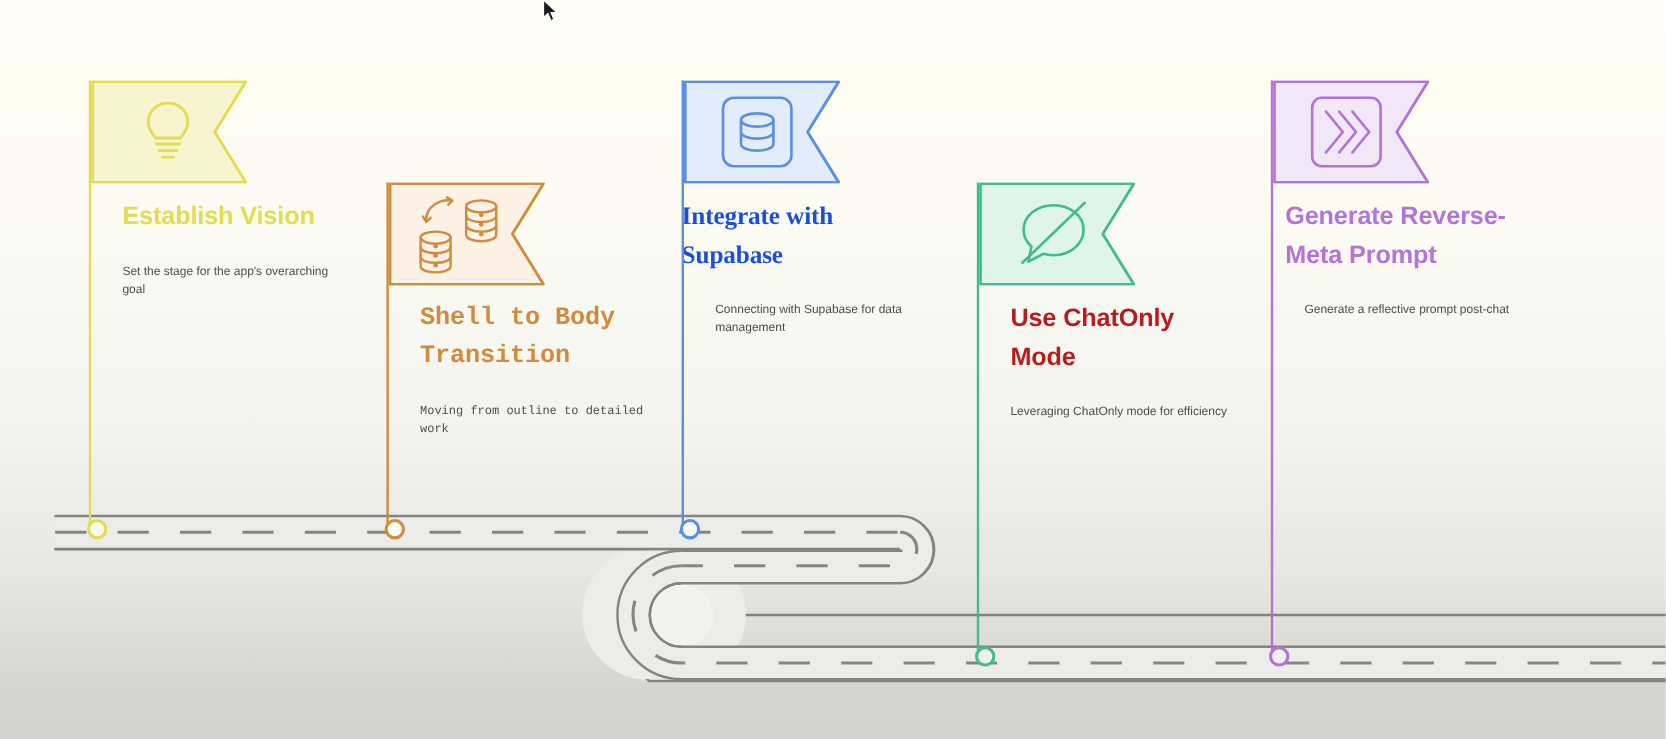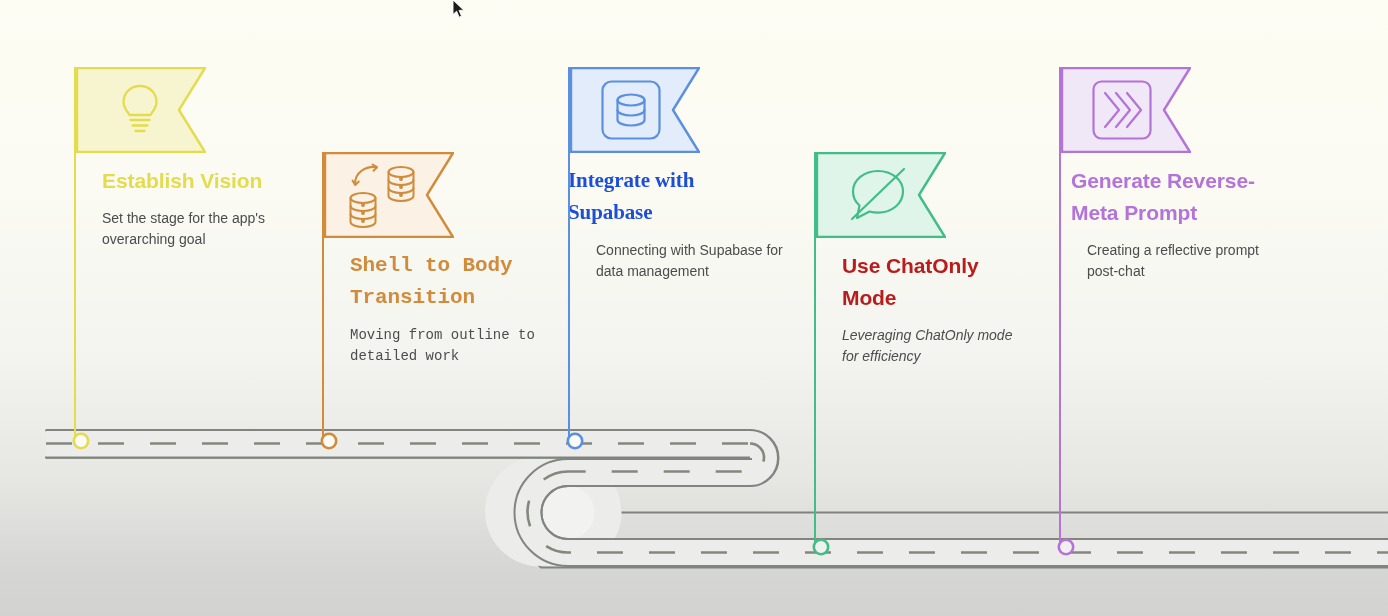--- a/index.html
+++ b/index.html
@@ -63,24 +63,24 @@
   }
   .m-title {
     font-size: 21px;
     font-weight: bold;
     line-height: 1.52;
     letter-spacing: -0.1px;
     margin-top: 12px;
     width: 185px;
   }
   .m-desc {
-    font-size: 14px;
+    font-size: 10px;
     line-height: 1.54;
     color: #4c4c4c;
-    margin-top: 11px;
+    margin-top: 22px;
     width: 190px;
   }
 
   
   #cursor {
     position: absolute;
     width: 13px;
     height: 19px;
     pointer-events: none;
   }
@@ -254,38 +254,38 @@
     <div class="flag-wrap">
       <svg class="flag" viewBox="0 0 130 86">
         <path d="M1 1 L129 1 L103 43 L129 85 L1 85 Z" fill="#dff5ea" stroke="#42bd87" stroke-width="2.4" stroke-linejoin="round"></path>
         <g transform="translate(32,15)" fill="none" stroke="#42bd87" stroke-width="2.2" stroke-linecap="round" stroke-linejoin="round">
           <path d="M30 4 C16 4 5 13 5 24.5 C5 30 7.5 35 11.5 38.5 L9 51 L21.5 44.5 C24.2 45.3 27 45.7 30 45.7 C44 45.7 55 36.2 55 24.5 C55 13 44 4 30 4 Z"></path>
           <line x1="4" y1="52" x2="56" y2="2"></line>
         </g>
       </svg>
     </div>
     <div class="m-title" style="color:#b91c1c; margin-left:28px;">Use ChatOnly Mode</div>
-    <div class="m-desc" style="margin-left:28px;font-style:italic;">Leveraging ChatOnly mode for efficiency</div>
+    <div class="m-desc" style="margin-left:28px;">Leveraging ChatOnly mode for efficiency</div>
   </div>
 
   <div class="milestone" style="left:1059px; top:67px;">
     <div class="pole" style="background:#b473d8; height:480px; top:0;"></div>
     <div class="flag-wrap">
       <svg class="flag" viewBox="0 0 130 86">
         <path d="M1 1 L129 1 L103 43 L129 85 L1 85 Z" fill="#f0e7f7" stroke="#b473d8" stroke-width="2.4" stroke-linejoin="round"></path>
         <g transform="translate(31,13)" fill="none" stroke="#b473d8" stroke-width="2.2" stroke-linecap="round" stroke-linejoin="round">
           <rect x="1.5" y="1.5" width="57" height="57" rx="8"></rect>
           <path d="M13 13 L27 30 L13 47"></path>
           <path d="M24 13 L38 30 L24 47"></path>
           <path d="M35 13 L49 30 L35 47"></path>
         </g>
       </svg>
     </div>
     <div class="m-title" style="color:#b473d8; margin-left:12px;">Generate Reverse-Meta Prompt</div>
-    <div class="m-desc" style="margin-left:28px;">Creating a reflective prompt post-chat</div>
+    <div class="m-desc" style="margin-left:28px;">Generate a reflective prompt post-chat</div>
   </div>
 
   <svg id="markers" style="position:absolute;left:0;top:0;width:1388px;height:616px;pointer-events:none;" viewBox="0 0 1388 616">
     <circle cx="81" cy="441" r="7.2" fill="#fbfbf6" stroke="#e3dc4e" stroke-width="2.6"></circle>
     <circle cx="329" cy="441" r="7.2" fill="#fbfbf6" stroke="#d08c3c" stroke-width="2.6"></circle>
     <circle cx="575" cy="441" r="7.2" fill="#fbfbf6" stroke="#5b8fe0" stroke-width="2.6"></circle>
     <circle cx="821" cy="547" r="7.2" fill="#f0f1ee" stroke="#42bd87" stroke-width="2.6"></circle>
     <circle cx="1066" cy="547" r="7.2" fill="#f0f1ee" stroke="#b473d8" stroke-width="2.6"></circle>
   </svg>
 

